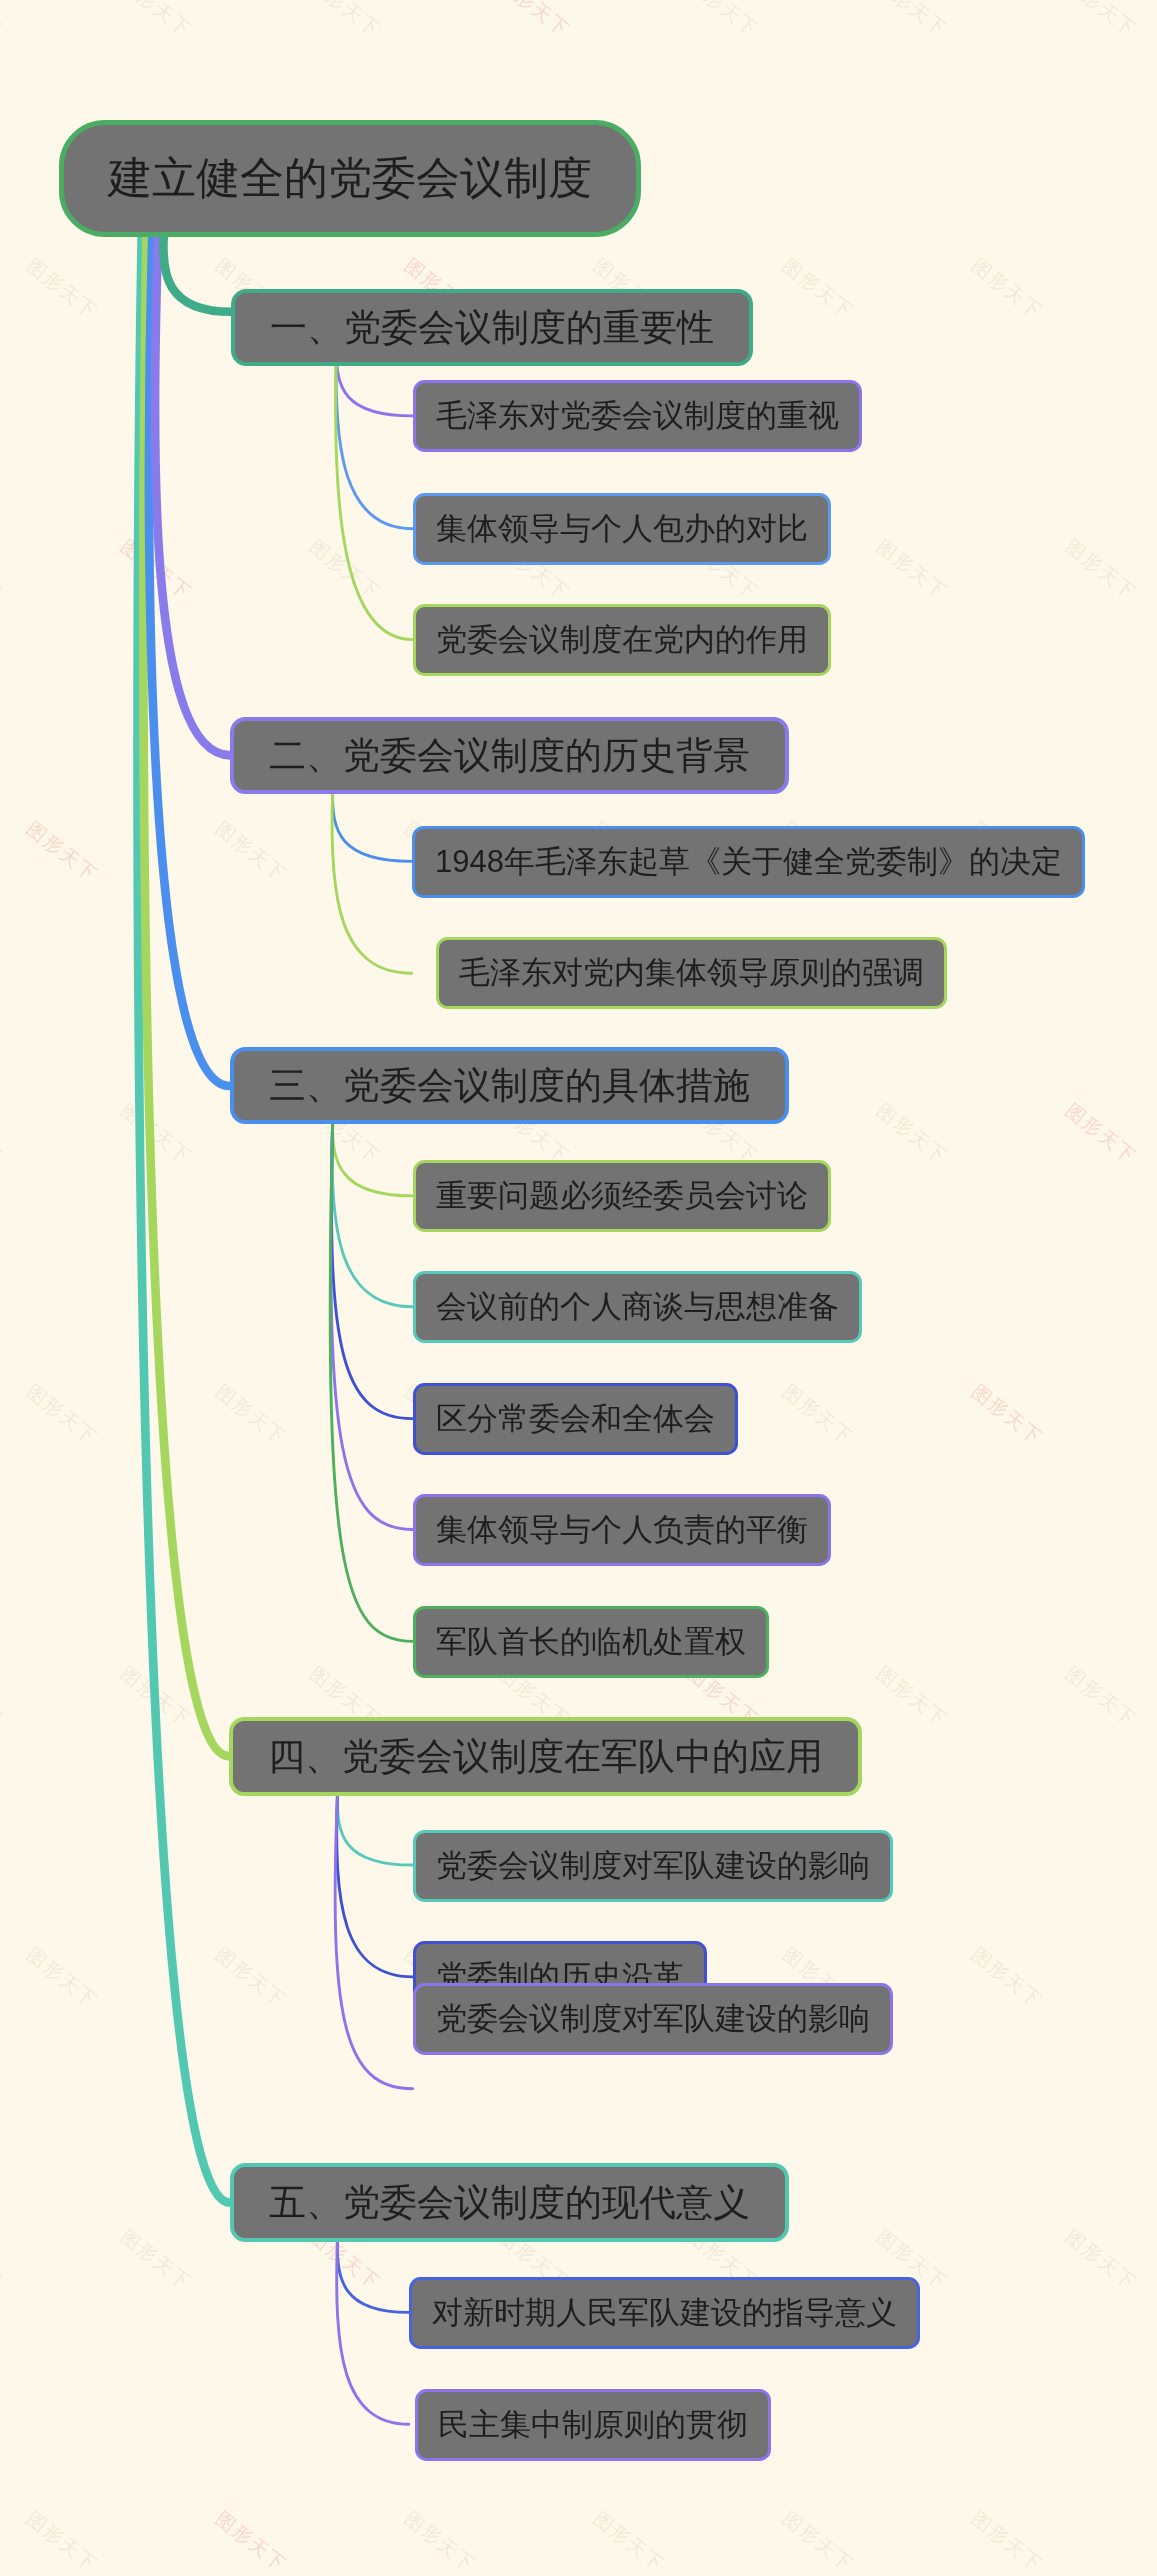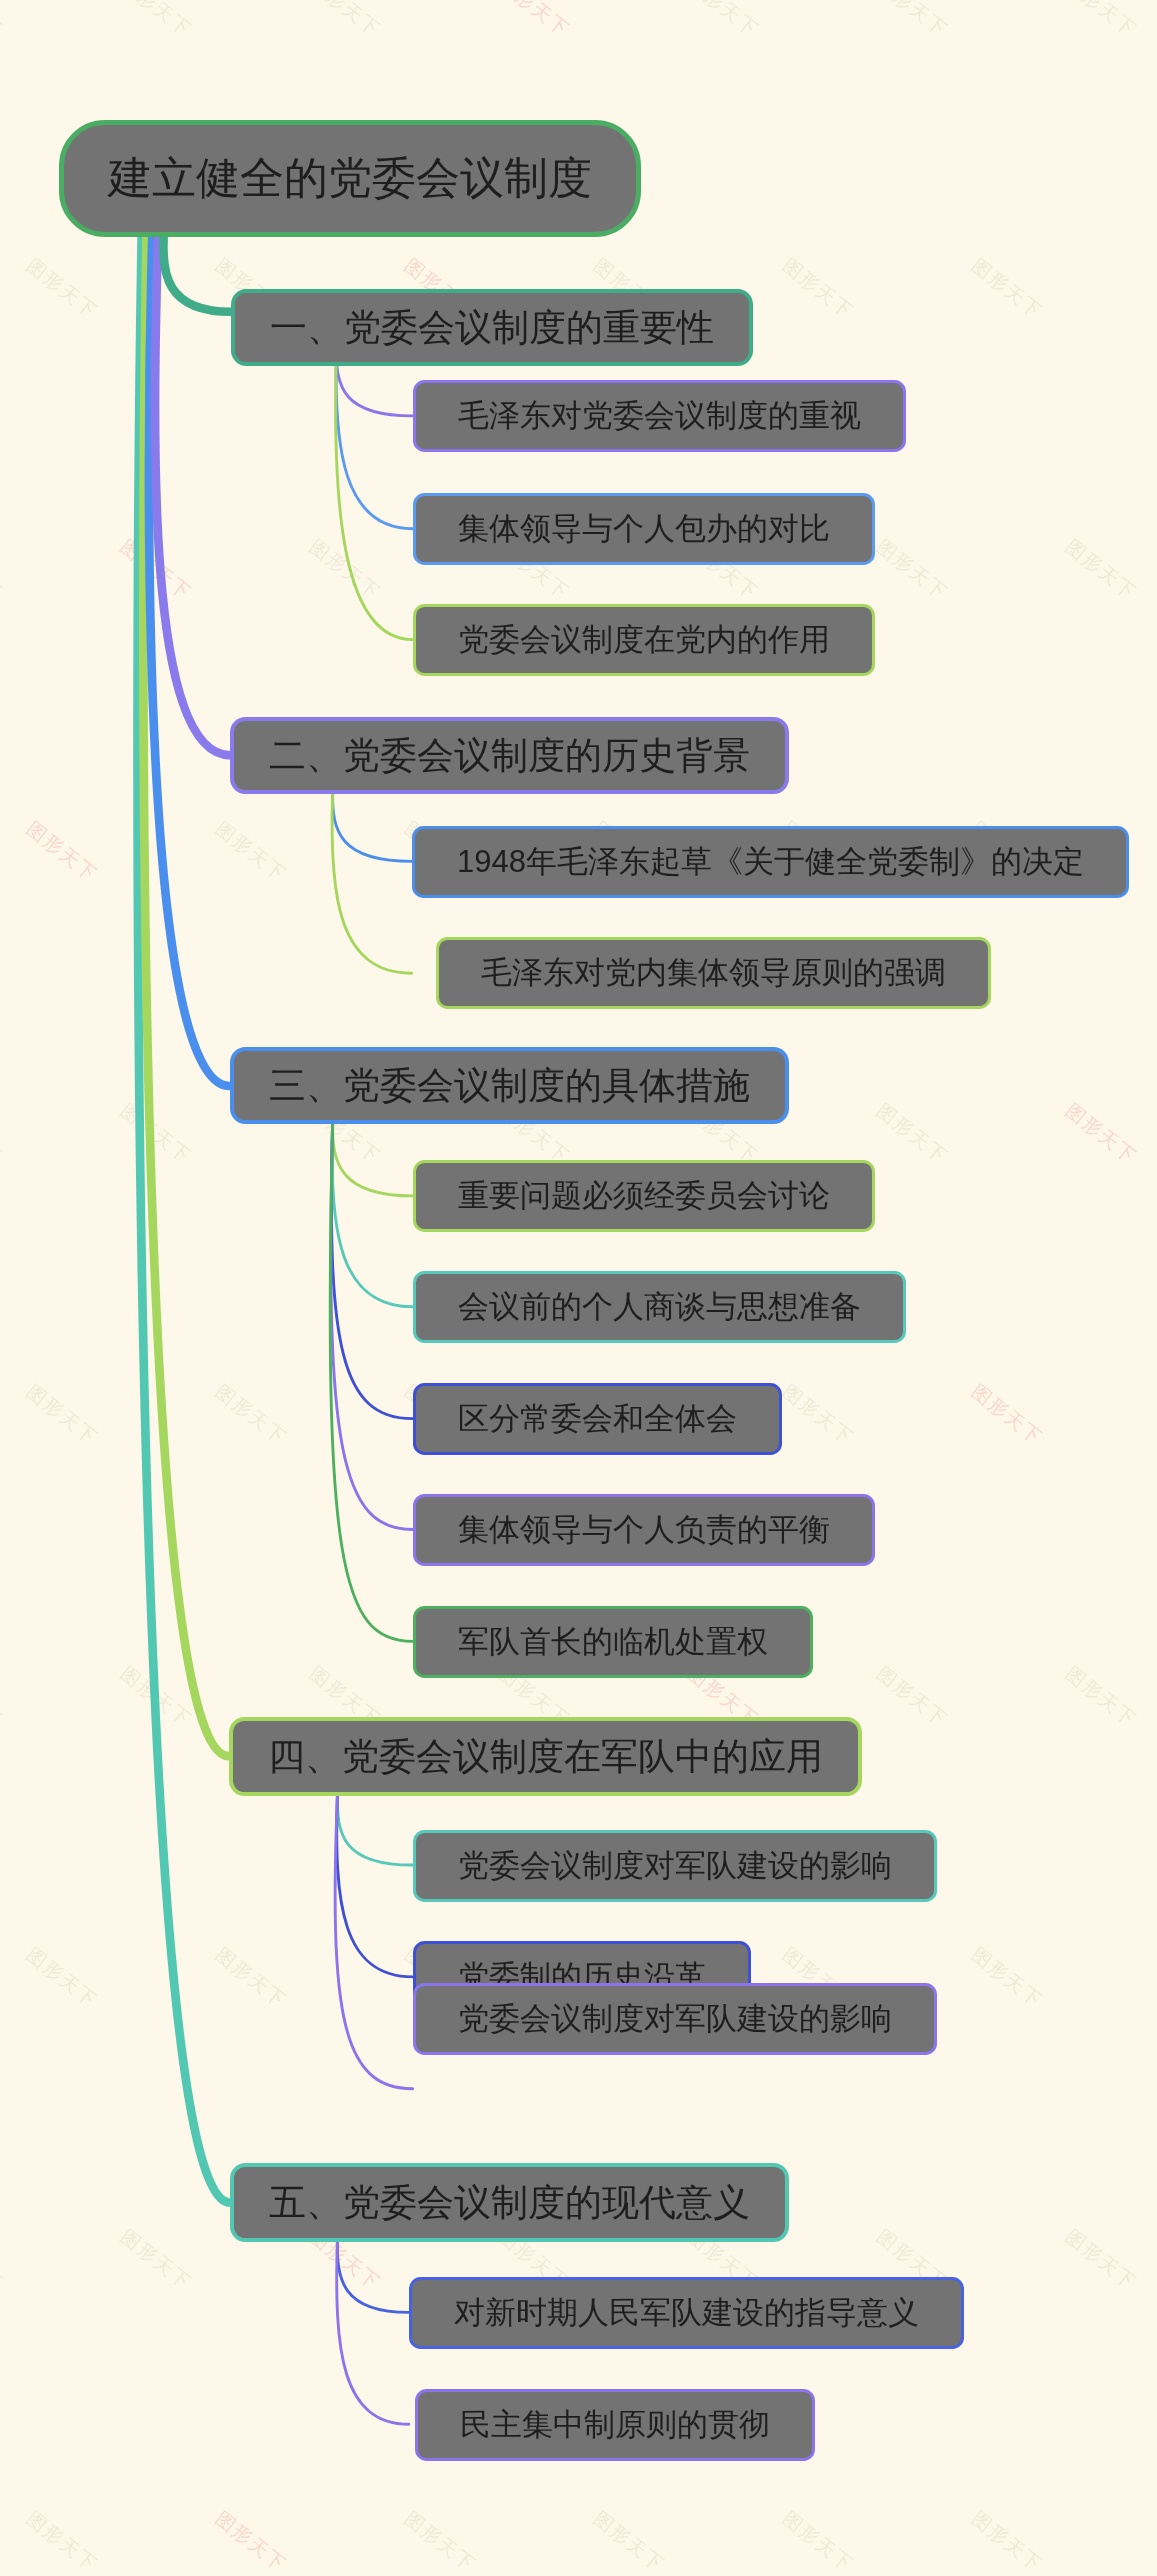--- a/index.html
+++ b/index.html
@@ -18,21 +18,21 @@
     color:#1E1E1E;border-style:solid;
   }
   .root{
     left:59px;top:120px;height:117px;padding:0 44px;
     border-width:5.8px;border-radius:46px;font-size:44px;
   }
   .branch{
     height:77px;padding:0 35px;border-width:4.8px;border-radius:15.4px;font-size:37px;
   }
   .child{
-    height:72px;padding:0 42px;border-width:3.9px;border-radius:11.6px;font-size:31px;
+    height:72px;padding:0 20px;border-width:3.9px;border-radius:11.6px;font-size:31px;
   }
   .b1{left:231px;top:289px;}
   .b2{left:230px;top:717px;}
   .b3{left:230px;top:1047px;}
   .b4{left:229px;top:1717px;height:79px;}
   .b5{left:230px;top:2163px;height:79px;}
   .c11{left:413px;top:380px;}
   .c12{left:413px;top:493px;}
   .c13{left:413px;top:604px;}
   .c21{left:412px;top:826px;}

